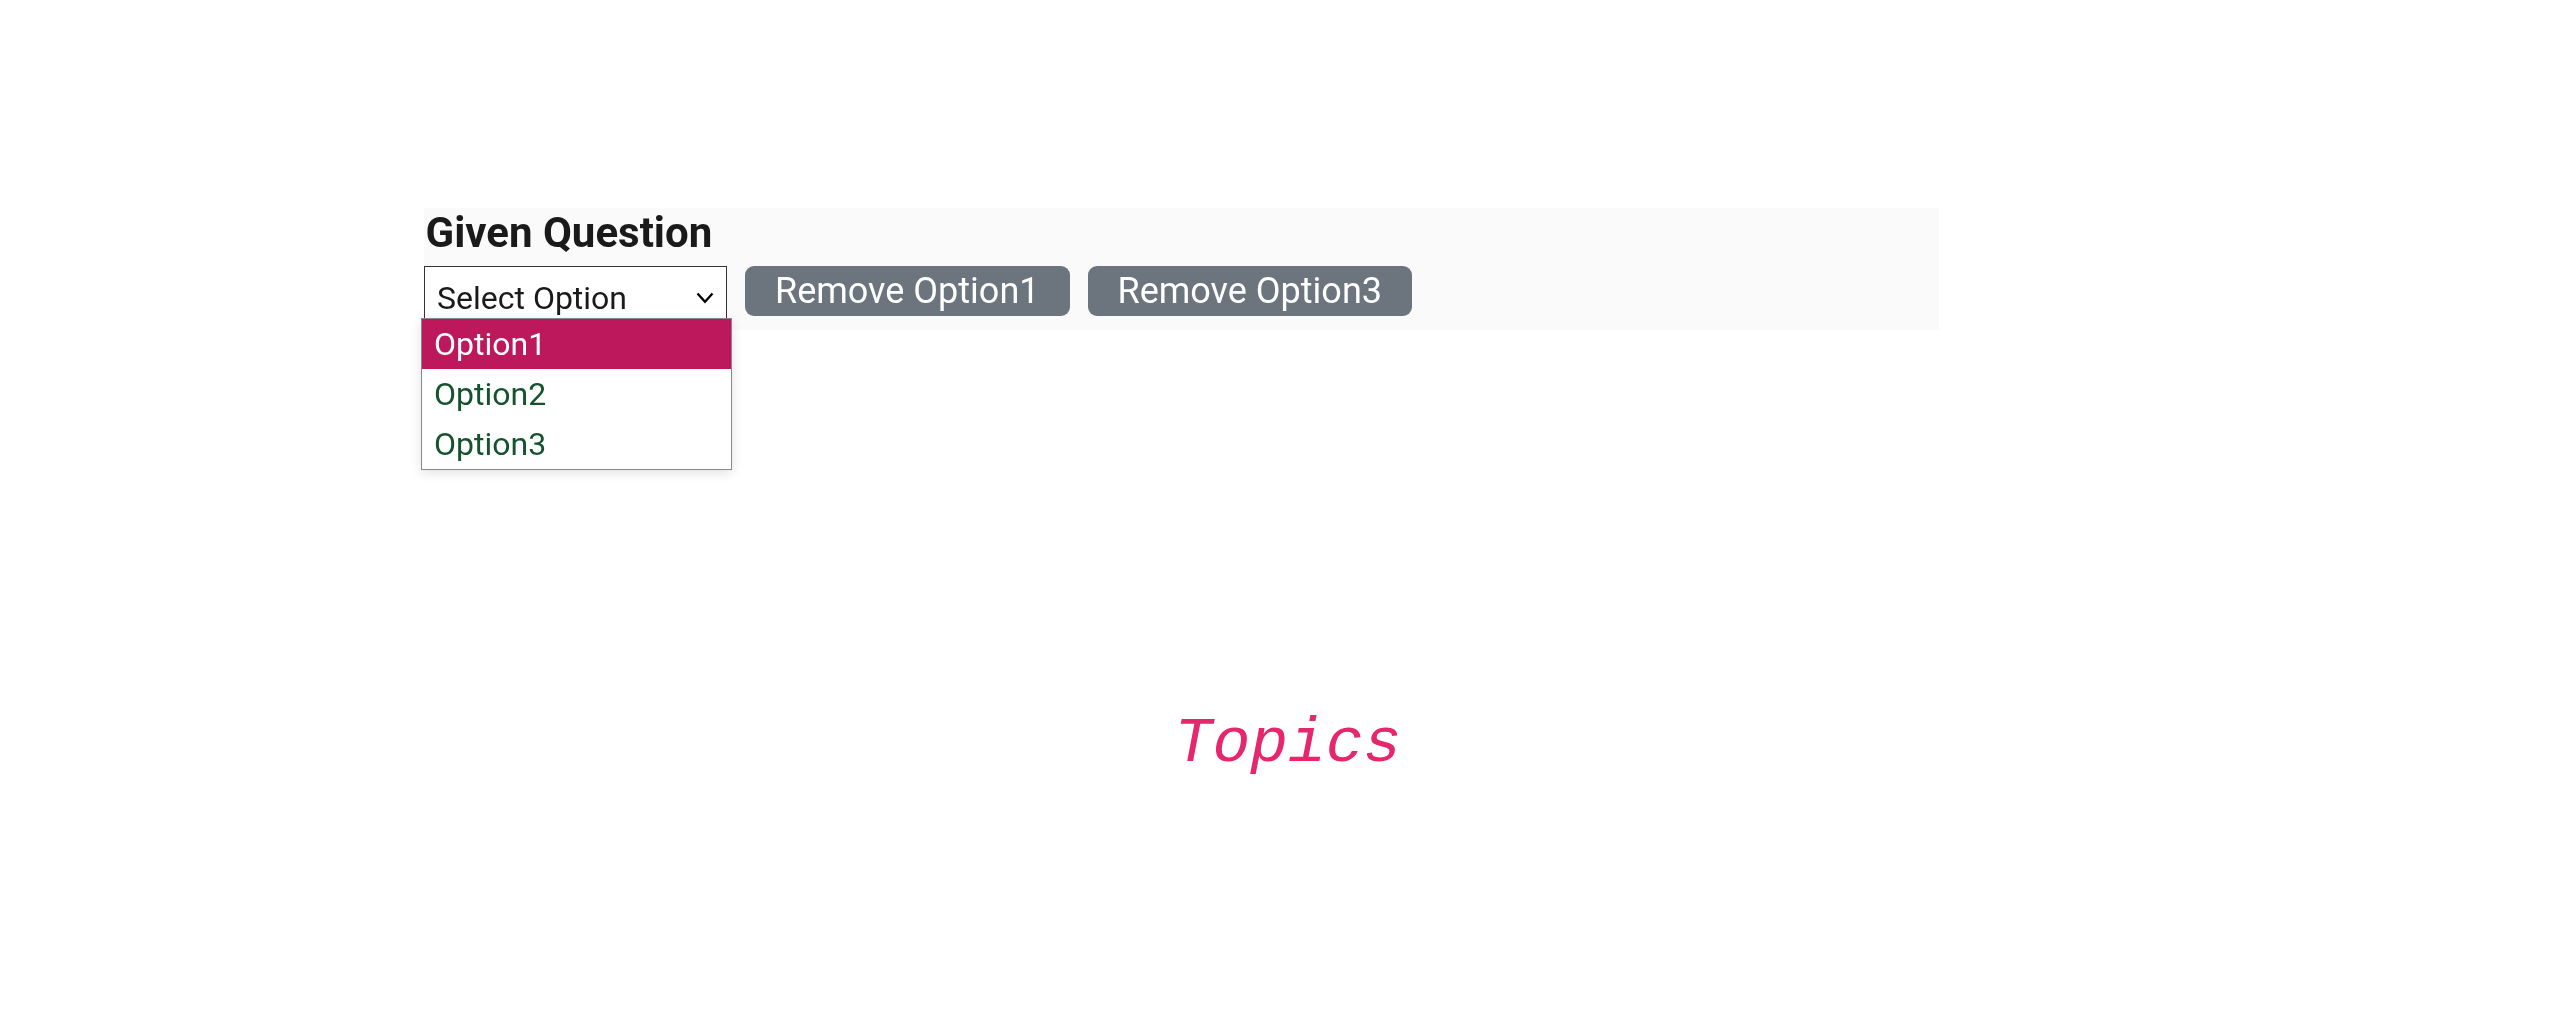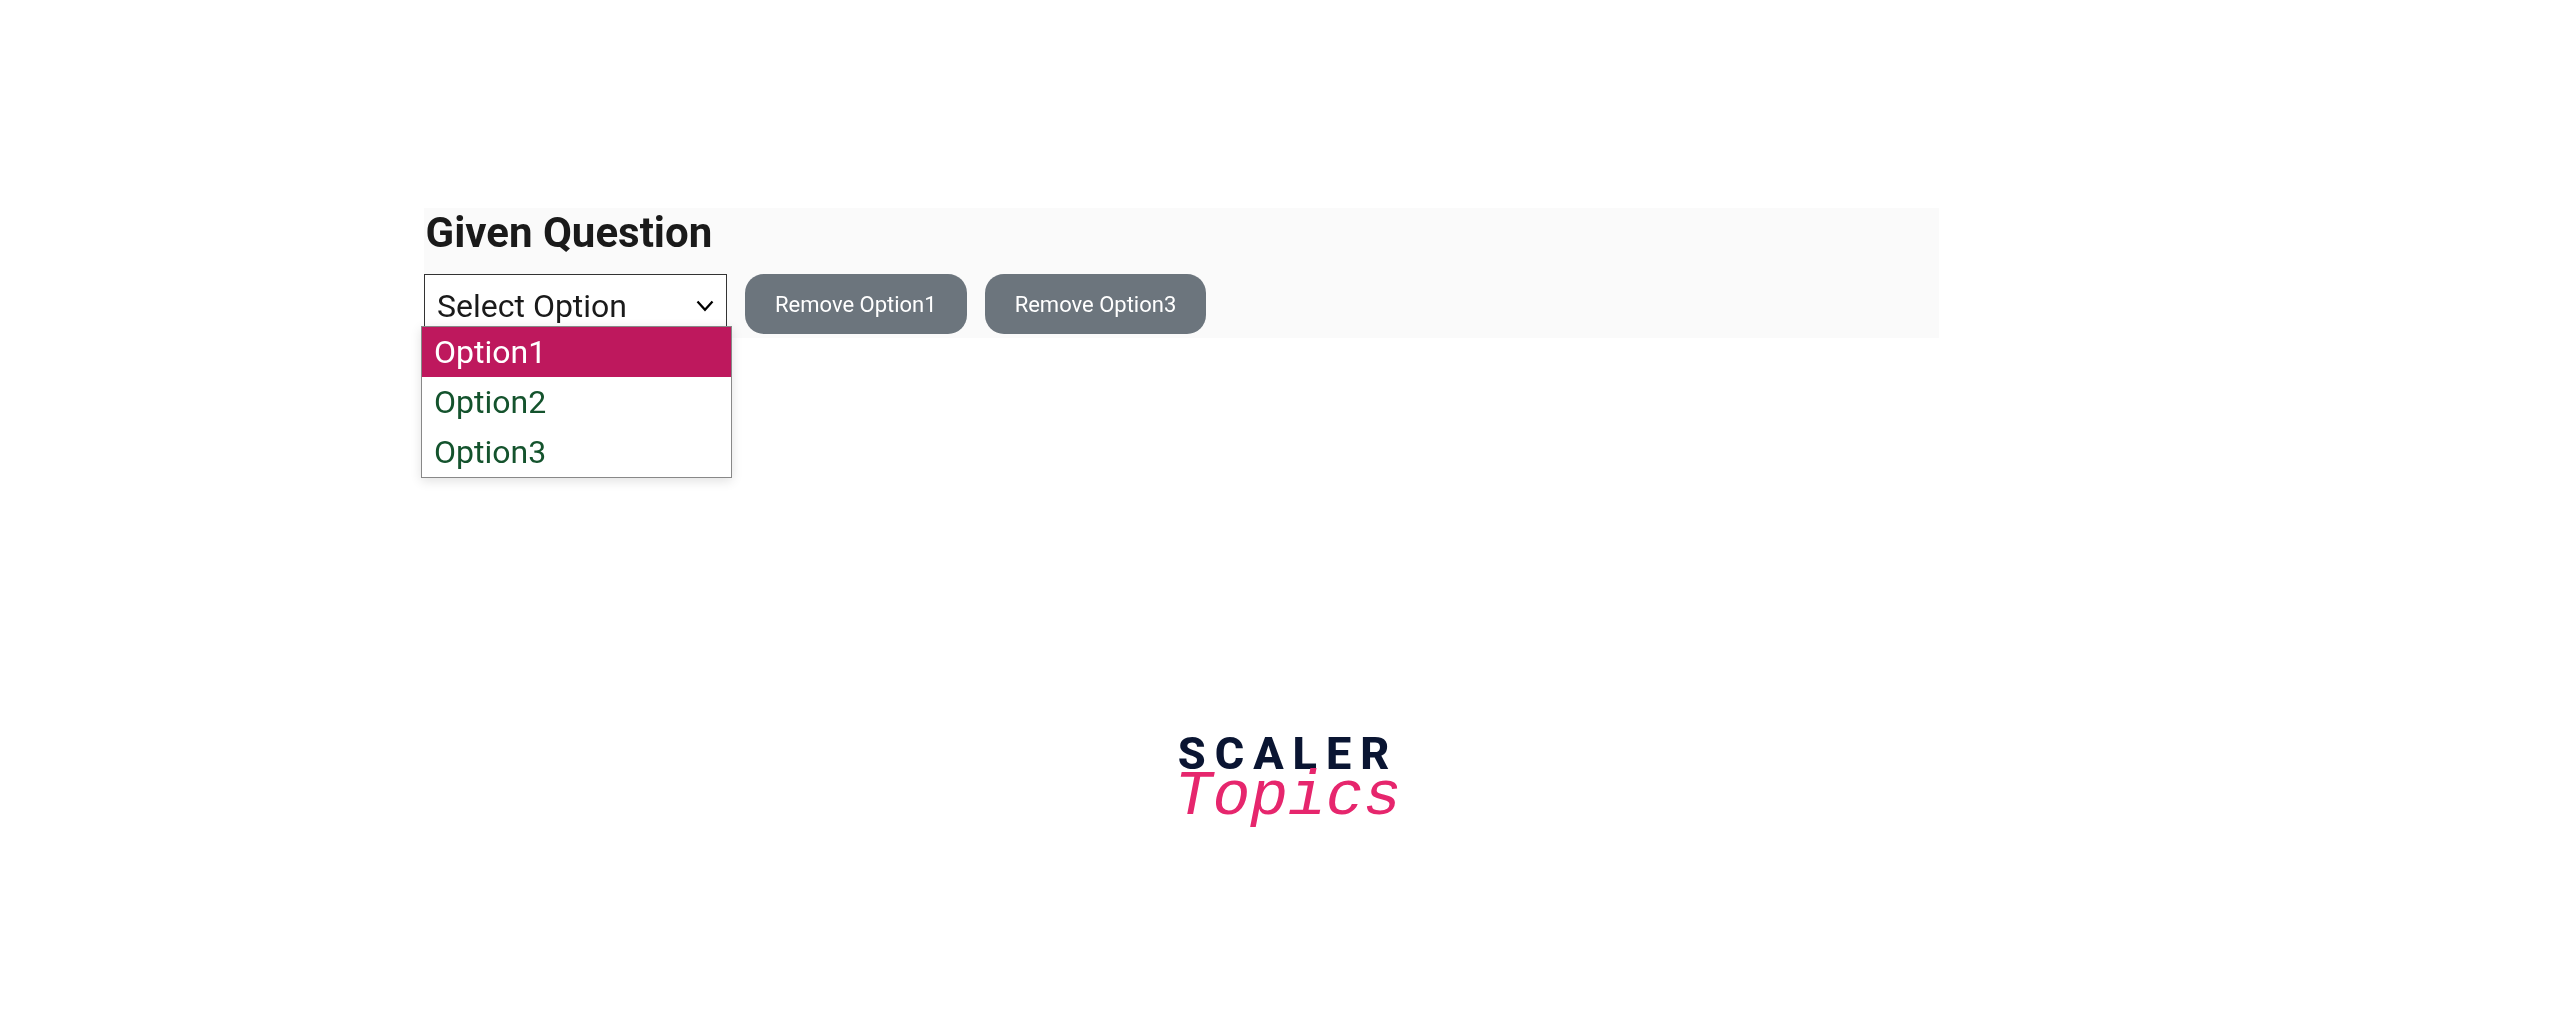--- a/index.html
+++ b/index.html
@@ -19,21 +19,21 @@
       left: 424px;
       top: 208px;
       width: 1515px;
       background: #fafafa;
       padding: 0;
     }
     .heading {
       font-size: 42px;
       font-weight: 700;
       color: #1a1a1a;
-      margin-bottom: 17px;
+      margin-bottom: 9px;
       margin-left: 1.5px;
     }
     .controls-row {
       display: flex;
       gap: 18px;
       align-items: stretch;
     }
     .select-wrapper {
       position: relative;
     }
@@ -70,24 +70,24 @@
       cursor: pointer;
     }
     .dropdown-item.highlight {
       background: #be185d;
       color: #fff;
     }
     .remove-btn {
       background: #6c757d;
       color: #fff;
       border: none;
-      border-radius: 19px;
+      border-radius: 9px;
       padding: 0 30px;
-      font-size: 22px;
-      height: 60px;
+      font-size: 36px;
+      height: 50px;
       display: flex;
       align-items: center;
       cursor: pointer;
       font-family: inherit;
     }
     .logo {
       position: absolute;
       left: 50%;
       top: 727px;
       transform: translateX(-50%);
@@ -129,16 +129,15 @@
         <div class="dropdown-item">Option2</div>
         <div class="dropdown-item">Option3</div>
       </div>
     </div>
     <button class="remove-btn">Remove Option1</button>
     <button class="remove-btn">Remove Option3</button>
   </div>
 </div>
 
 <div class="logo">
-  <div class="logo-scaler">SCALER</div>
   <div class="logo-topics">Topics</div>
 </div>
 
 
 </body></html>

